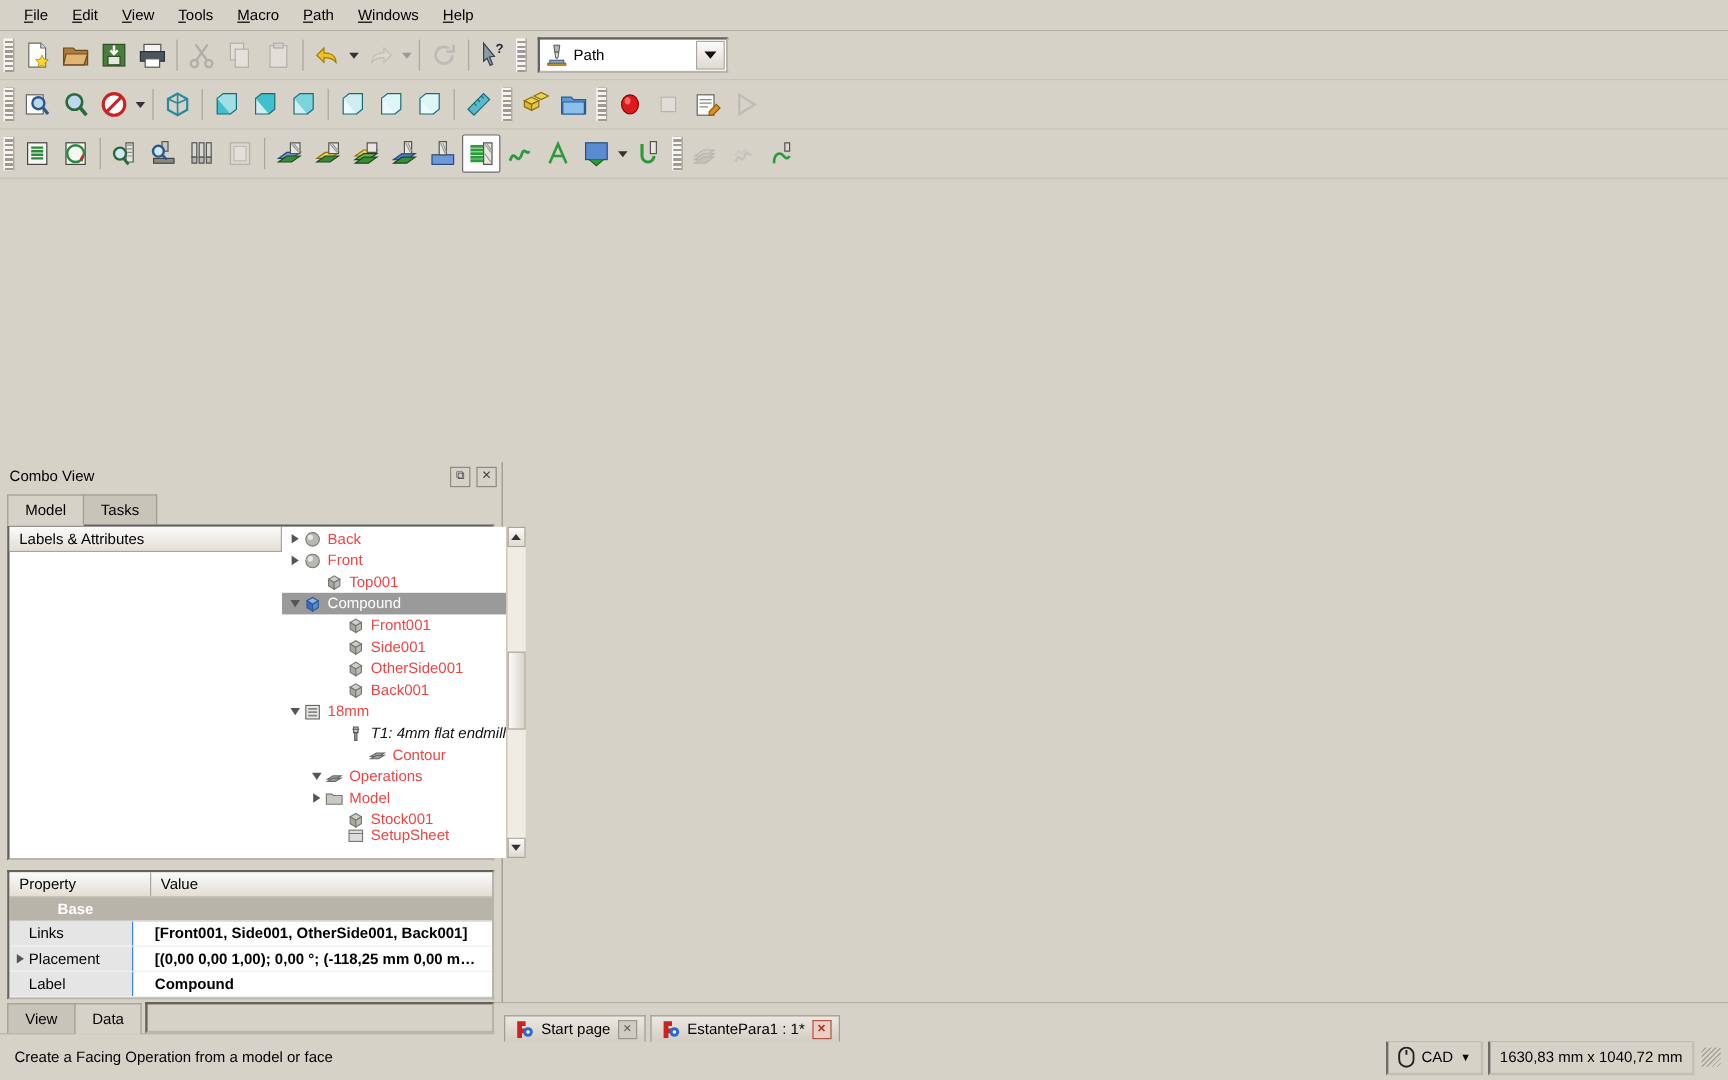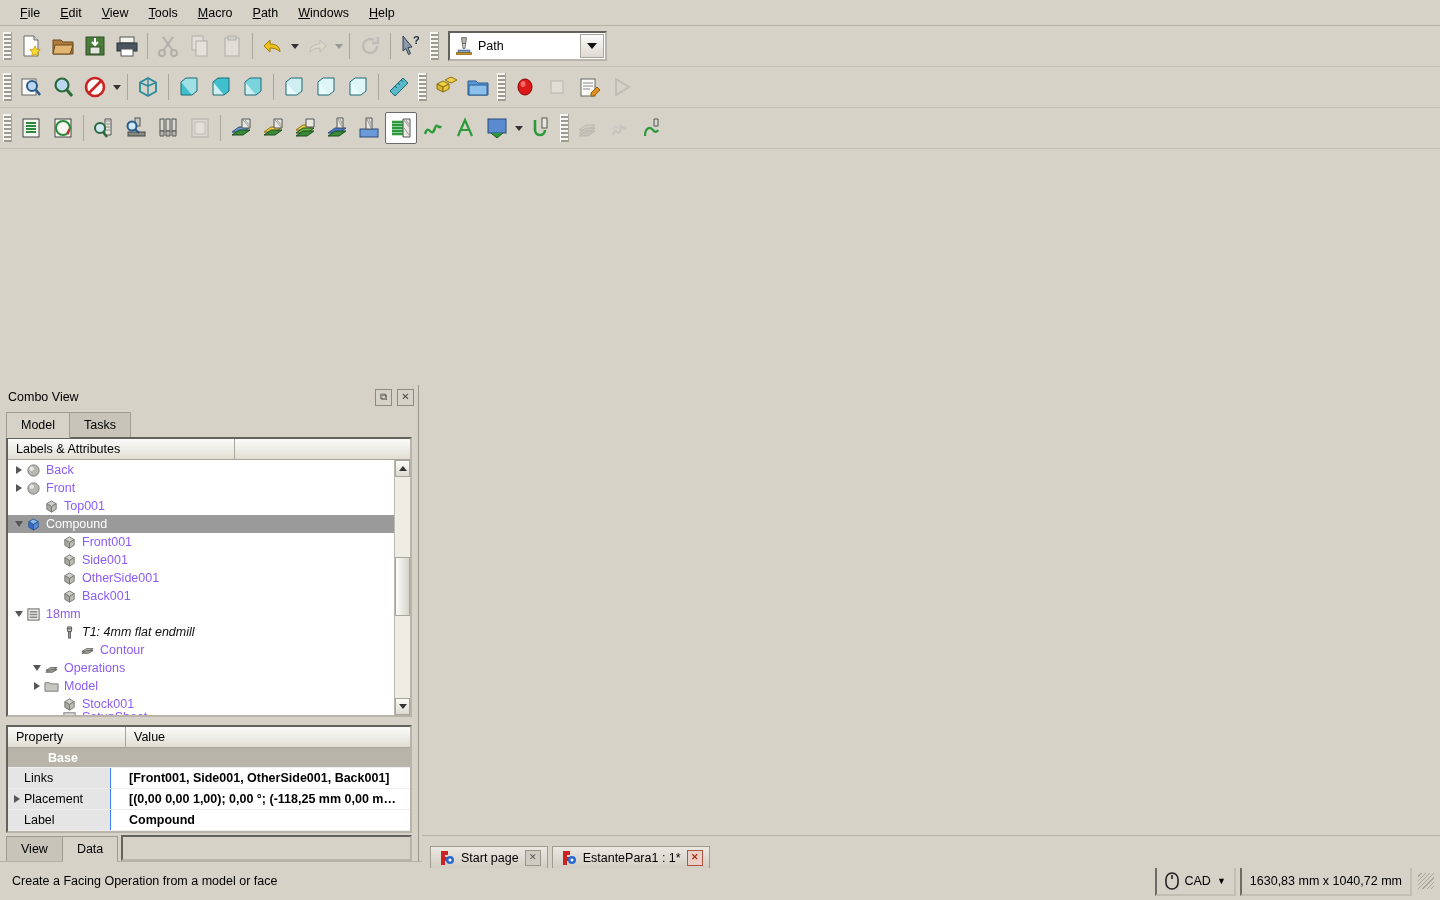--- a/index.html
+++ b/index.html
@@ -60,29 +60,29 @@
          border-right:1px solid #9a968c;}
   .combohdr{height:24px;display:flex;align-items:center;padding:0 4px 0 8px;font-size:12.5px;}
   .combohdr .sp{flex:1;}
   .hbtn{width:15px;height:15px;border:1px solid #8e8a80;margin-left:5px;cursor:pointer;
         background:#d6d2c8;color:#444;font-size:10px;line-height:13px;text-align:center;}
   .tabs{height:28px;display:flex;align-items:flex-end;padding-left:6px;gap:0;}
   .tab{padding:5px 14px 5px 14px;font-size:12.5px;border:1px solid #a09c92;
        border-bottom:none;background:#c8c4ba;cursor:pointer;margin-right:-1px;}
   .tab.sel{background:#d6d2c8;border-bottom:1px solid #d6d2c8;position:relative;top:1px;}
 
-  .treewrap{margin:0 6px;border:2px inset #b8b4aa;background:#fff;display:flex;flex-direction:column;
+  .treewrap{margin:0 6px;border:2px inset #b8b4aa;background:#fff;display:flex;flex-direction:row;
             height:276px;flex:0 0 auto;}
   .colhdr{height:20px;background:linear-gradient(#fbfbfa,#e2ded4);border-bottom:1px solid #a9a59b;
           display:flex;align-items:center;flex:0 0 auto;}
   .colhdr .c{padding:0 8px;font-size:12.5px;border-right:1px solid #a9a59b;height:100%;
           display:flex;align-items:center;}
   .treeview{flex:1;display:flex;min-height:0;}
   .treelist{flex:1;overflow:hidden;background:#fff;padding-top:1px;}
-  .trow{height:18px;display:flex;align-items:center;font-size:12.5px;color:#8b5cf6;cursor:pointer;
+  .trow{height:18px;display:flex;align-items:center;font-size:12.5px;color:#ef4444;cursor:pointer;
         padding-left:4px;white-space:nowrap;}
   .trow.sel{background:#9a9a9a;color:#fff;}
   .trow.bold{color:#000;font-weight:normal;}
   .tw{width:14px;height:14px;display:flex;align-items:center;justify-content:center;flex:0 0 auto;}
   .tw.r::after{content:"";border-top:4px solid transparent;border-bottom:4px solid transparent;
         border-left:6px solid #555;}
   .tw.d::after{content:"";border-left:4px solid transparent;border-right:4px solid transparent;
         border-top:6px solid #555;}
   .tic{width:15px;height:15px;margin-right:5px;flex:0 0 auto;}
 
@@ -138,21 +138,21 @@
   .ncorigin{position:absolute;left:45px;top:108px;width:24px;height:24px;pointer-events:none;}
   .nchome{position:absolute;left:118px;top:122px;width:26px;height:24px;cursor:pointer;}
   .nchome-dd{position:absolute;left:146px;top:130px;width:0;height:0;cursor:pointer;
         border-left:8px solid transparent;border-right:8px solid transparent;border-top:9px solid #e3e7ee;}
 
   
   .part{position:absolute;}
   .axisind{position:absolute;right:22px;bottom:88px;width:46px;height:46px;}
 
   
-  .doctabs{position:absolute;left:422px;right:0;bottom:32px;height:32px;background:#d6d2c8;
+  .doctabs{position:absolute;left:412px;right:0;bottom:32px;height:32px;background:#d6d2c8;
         display:flex;align-items:flex-end;padding-left:8px;gap:4px;border-top:1px solid #b5b1a6;}
   .doctab{display:flex;align-items:center;gap:6px;padding:4px 6px 4px 8px;font-size:12.5px;
         background:linear-gradient(#ebe8e1,#d2cec4);border:1px solid #a09c92;border-bottom:none;
         cursor:pointer;height:22px;box-sizing:border-box;}
   .doctab .x{width:14px;height:14px;border:1px solid #9a968c;background:#cfcbc1;color:#555;
         font-size:9px;line-height:12px;text-align:center;cursor:pointer;}
   .doctab .x.red{background:#e8d0c8;border-color:#b05540;color:#b02c10;font-weight:bold;}
 
   
   .statusbar{height:38px;background:#d6d2c8;border-top:1px solid #b5b1a6;display:flex;

